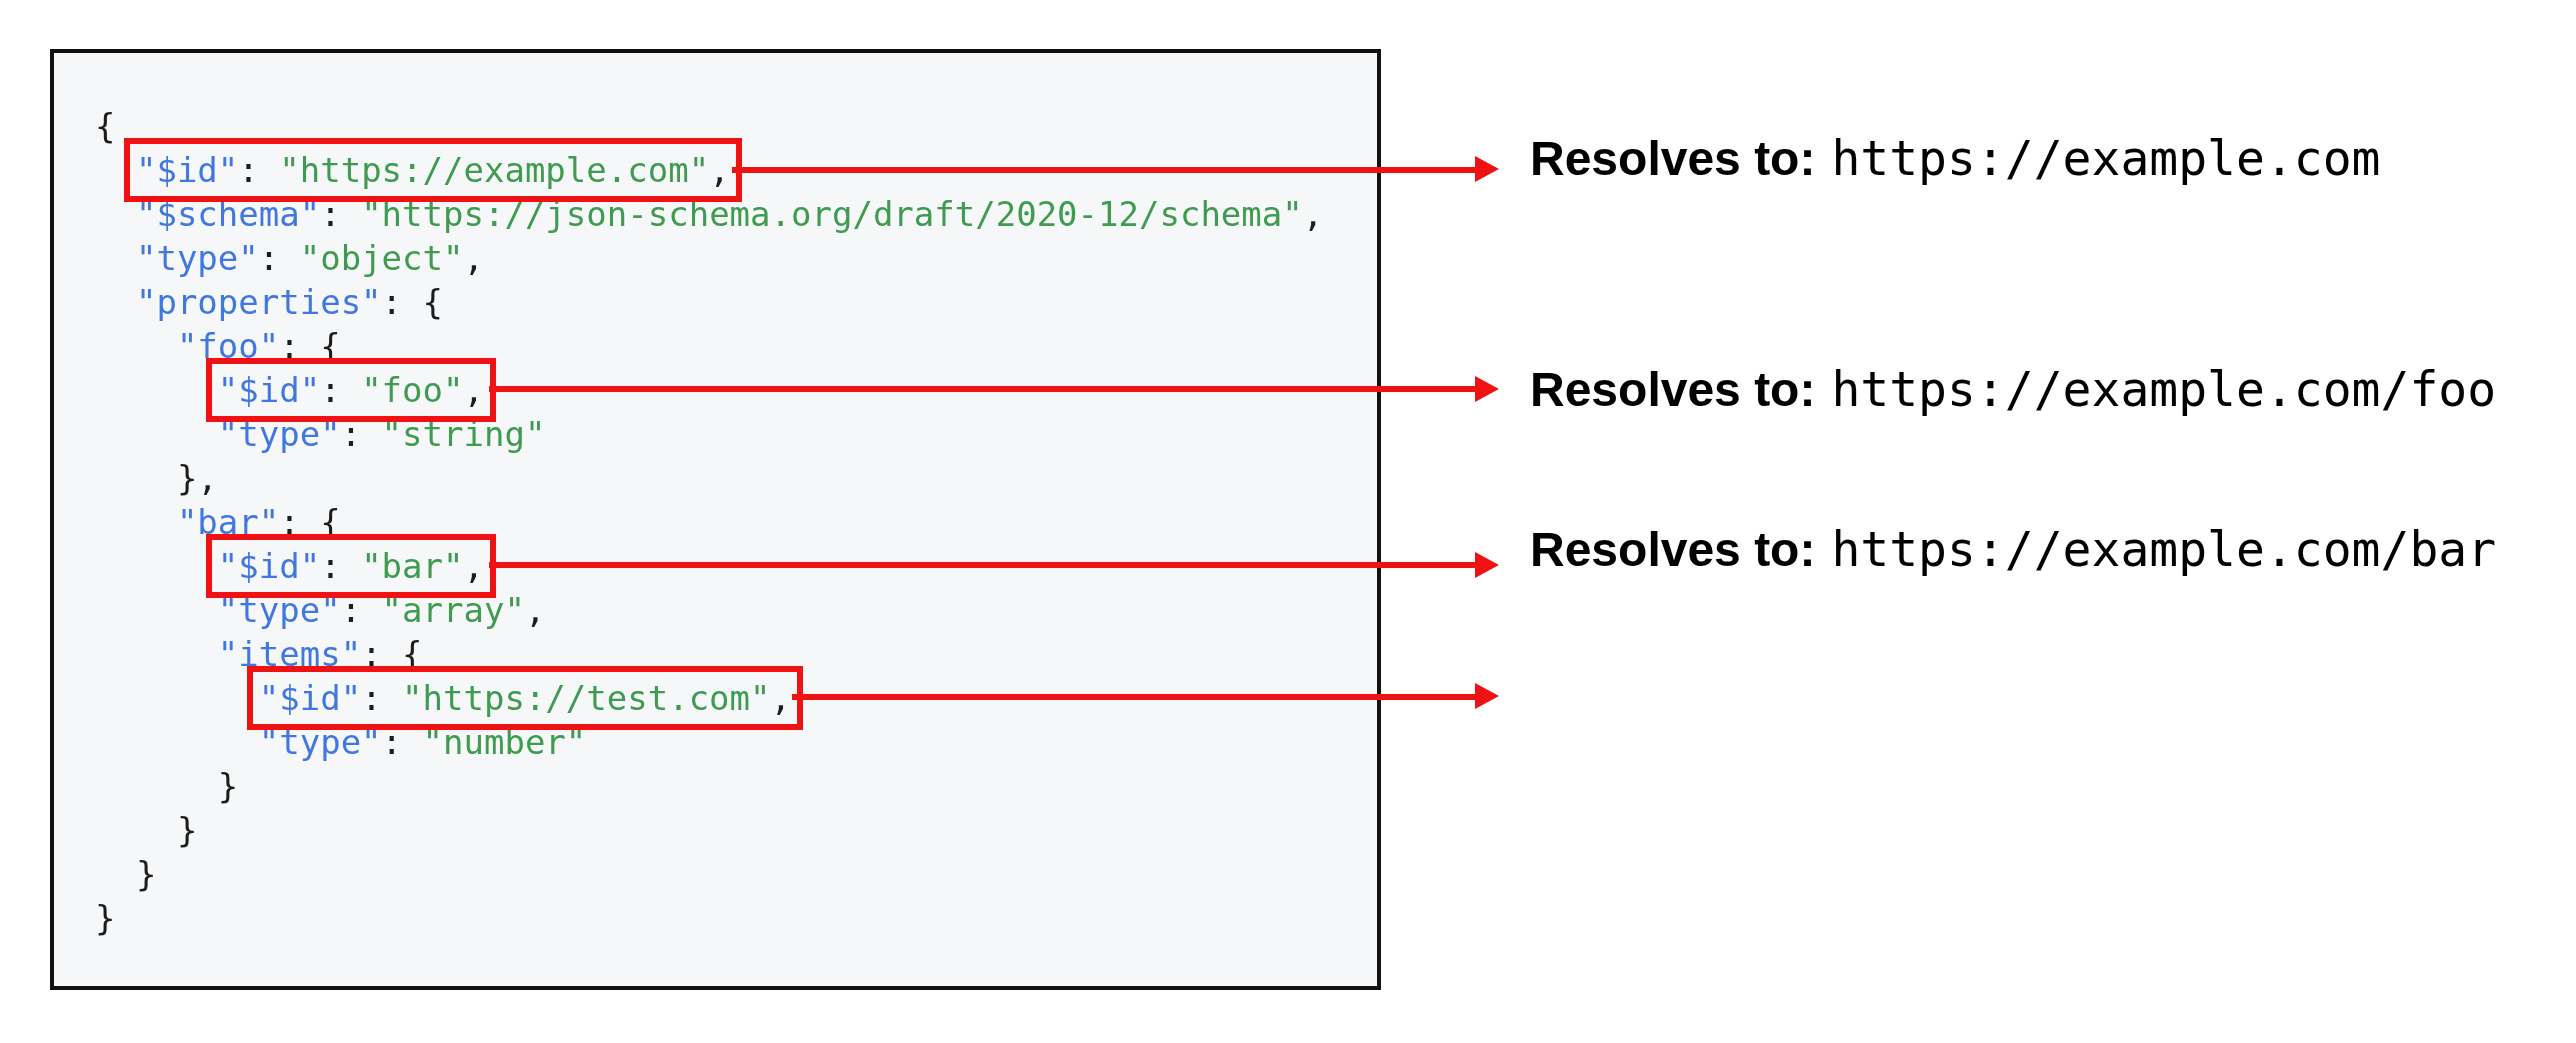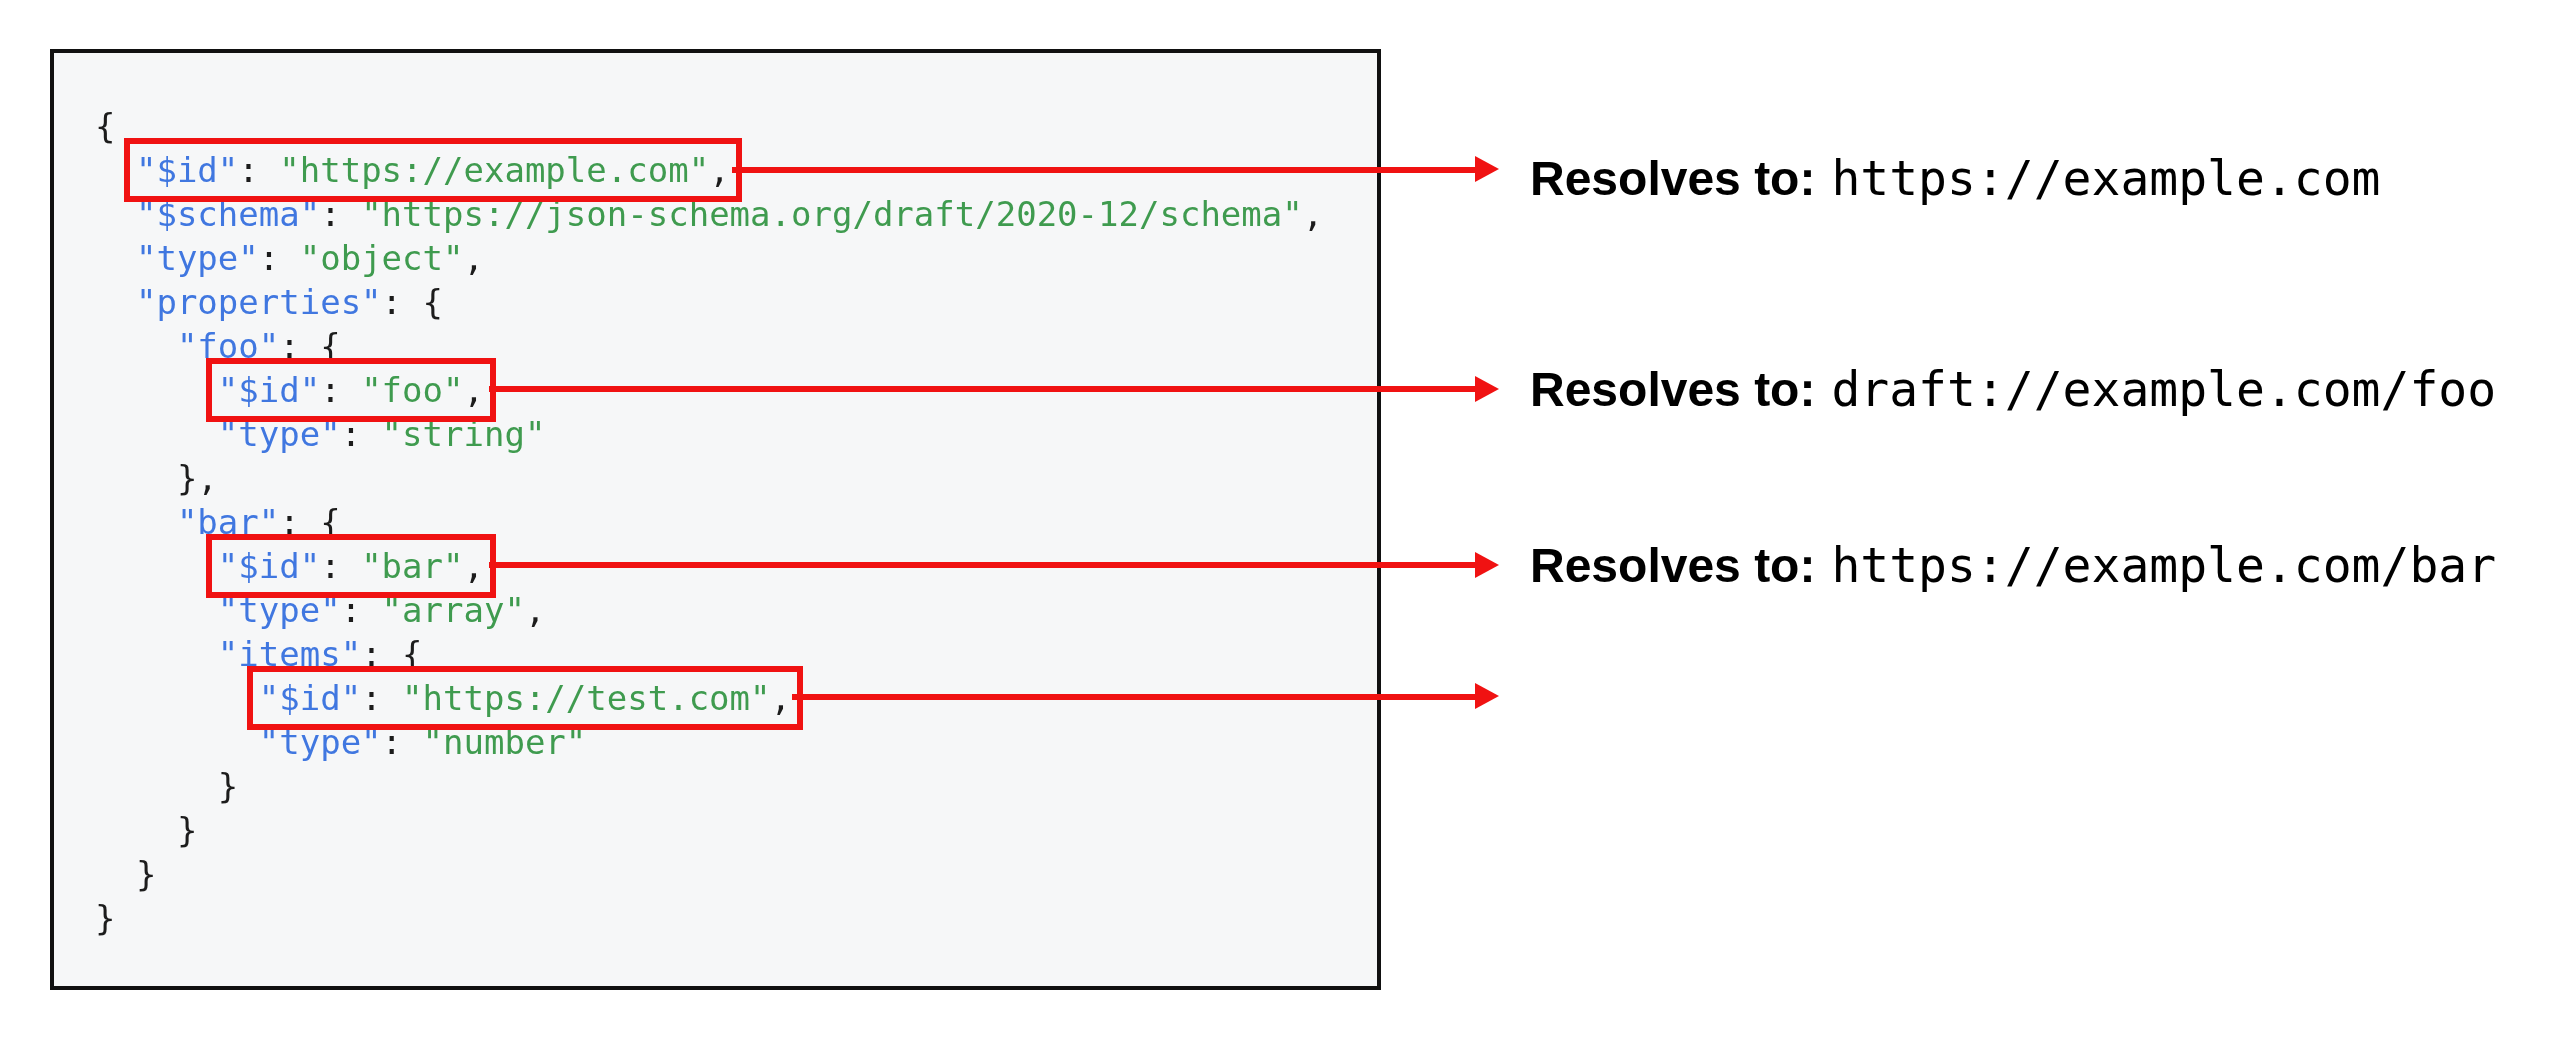--- a/index.html
+++ b/index.html
@@ -83,27 +83,27 @@
 </style>
 </head>
 <body>
 
 <div class="canvas">
 
   <div class="code-box"></div>
 
   <div class="code-block"><div class="code-line"><span class="tk-p">{</span></div><div class="code-line">  <span class="boxed"><span class="tk-k">"$id"</span><span class="tk-p">: </span><span class="tk-s">"https://example.com"</span><span class="tk-p">,</span></span></div><div class="code-line">  <span class="tk-k">"$schema"</span><span class="tk-p">: </span><span class="tk-s">"https://json-schema.org/draft/2020-12/schema"</span><span class="tk-p">,</span></div><div class="code-line">  <span class="tk-k">"type"</span><span class="tk-p">: </span><span class="tk-s">"object"</span><span class="tk-p">,</span></div><div class="code-line">  <span class="tk-k">"properties"</span><span class="tk-p">: {</span></div><div class="code-line">    <span class="tk-k">"foo"</span><span class="tk-p">: {</span></div><div class="code-line">      <span class="boxed"><span class="tk-k">"$id"</span><span class="tk-p">: </span><span class="tk-s">"foo"</span><span class="tk-p">,</span></span></div><div class="code-line">      <span class="tk-k">"type"</span><span class="tk-p">: </span><span class="tk-s">"string"</span></div><div class="code-line">    <span class="tk-p">},</span></div><div class="code-line">    <span class="tk-k">"bar"</span><span class="tk-p">: {</span></div><div class="code-line">      <span class="boxed"><span class="tk-k">"$id"</span><span class="tk-p">: </span><span class="tk-s">"bar"</span><span class="tk-p">,</span></span></div><div class="code-line">      <span class="tk-k">"type"</span><span class="tk-p">: </span><span class="tk-s">"array"</span><span class="tk-p">,</span></div><div class="code-line">      <span class="tk-k">"items"</span><span class="tk-p">: {</span></div><div class="code-line">        <span class="boxed"><span class="tk-k">"$id"</span><span class="tk-p">: </span><span class="tk-s">"https://test.com"</span><span class="tk-p">,</span></span></div><div class="code-line">        <span class="tk-k">"type"</span><span class="tk-p">: </span><span class="tk-s">"number"</span></div><div class="code-line">      <span class="tk-p">}</span></div><div class="code-line">    <span class="tk-p">}</span></div><div class="code-line">  <span class="tk-p">}</span></div><div class="code-line"><span class="tk-p">}</span></div></div>
 
-  <div class="annotation" style="top: 178px; text-align: right;">
+  <div class="annotation" style="top: 158px; text-align: right;">
     <span class="ann-label">Resolves to:</span><span class="ann-value">https://example.com</span>
   </div>
   <div class="annotation" style="top: 389px;">
-    <span class="ann-label">Resolves to:</span><span class="ann-value">draft://example.com/foo</span>
+    <span class="ann-label">Resolves to:</span><span class="ann-value">https://example.com/foo</span>
   </div>
-  <div class="annotation" style="top: 565px;">
+  <div class="annotation" style="top: 549px;">
     <span class="ann-label">Resolves to:</span><span class="ann-value">https://example.com/bar</span>
   </div>
 
   <div>
       <div class="shaft" style="left: 732px; top: 167px; width: 746px;"></div>
       <div class="head" style="left: 1475px; top: 156px;"></div>
       <div class="shaft" style="left: 489px; top: 386px; width: 988px;"></div>
       <div class="head" style="left: 1475px; top: 376px;"></div>
       <div class="shaft" style="left: 489px; top: 562px; width: 988px;"></div>
       <div class="head" style="left: 1475px; top: 552px;"></div>

